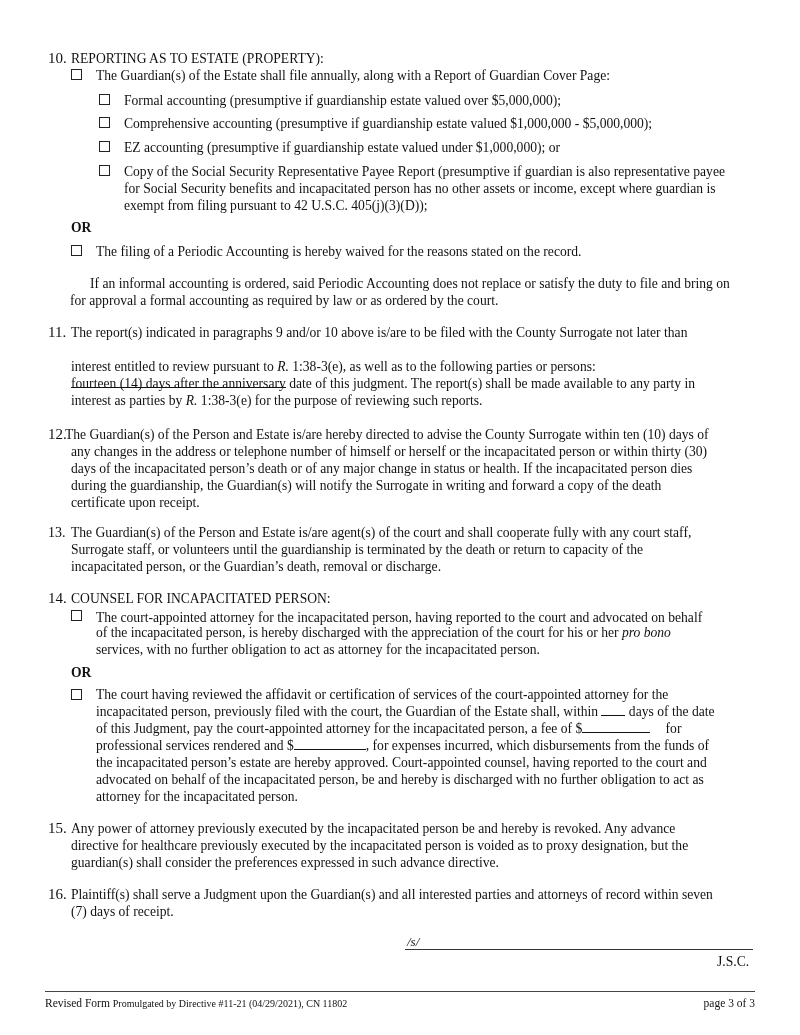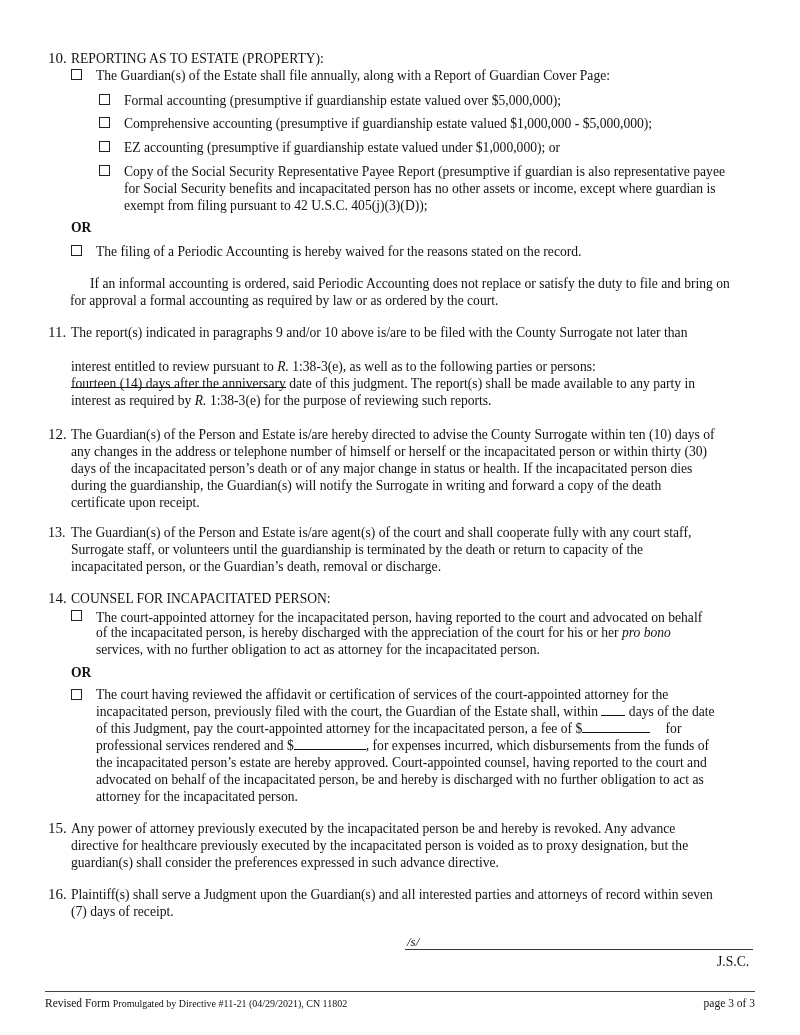--- a/index.html
+++ b/index.html
@@ -52,26 +52,26 @@
   <span class="abs" style="left:70px;top:275px;white-space:nowrap;margin-left:20px;">If an informal accounting is ordered, said Periodic Accounting does not replace or satisfy the duty to file and bring on</span>
   <span class="abs" style="left:70px;top:292px;white-space:nowrap;">for approval a formal accounting as required by law or as ordered by the court.</span>
 </div>
 
 <div>
   <span class="abs" style="left:48px;top:324px;font-size:15px;">11.</span>
   <span class="abs" style="left:71px;top:324px;white-space:nowrap;">The report(s) indicated in paragraphs 9 and/or 10 above is/are to be filed with the County Surrogate not later than</span>
   <span class="abs" style="left:71px;top:331px;white-space:nowrap;margin-top:44px;">fourteen (14) days after the anniversary date of this judgment.  The report(s) shall be made available to any party in</span>
   <span class="abs" style="left:71px;top:358px;white-space:nowrap;"><span>interest entitled to review pursuant to </span><i>R.</i><span> 1:38-3(e), as well as to the following parties or persons:</span></span>
   <span class="abs" style="left:71px;top:375px;white-space:nowrap;"><span class="blank" style="width:215px;"></span></span>
-  <span class="abs" style="left:71px;top:392px;white-space:nowrap;"><span>interest as required by </span><i>R.</i><span> 1:38-3(e) for the purpose of reviewing such reports.</span></span>
+  <span class="abs" style="left:71px;top:392px;white-space:nowrap;"><span>interest as parties by </span><i>R.</i><span> 1:38-3(e) for the purpose of reviewing such reports.</span></span>
 </div>
 
 <div>
   <span class="abs" style="left:48px;top:426px;font-size:15px;">12.</span>
-  <span class="abs" style="left:71px;top:426px;white-space:nowrap;text-align:center;">The Guardian(s) of the Person and Estate is/are hereby directed to advise the County Surrogate within ten (10) days of</span>
+  <span class="abs" style="left:65px;top:426px;white-space:nowrap;text-align:center;">The Guardian(s) of the Person and Estate is/are hereby directed to advise the County Surrogate within ten (10) days of</span>
   <span class="abs" style="left:71px;top:443px;white-space:nowrap;">any changes in the address or telephone number of himself or herself or the incapacitated person or within thirty (30)</span>
   <span class="abs" style="left:71px;top:460px;white-space:nowrap;">days of the incapacitated person’s death or of any major change in status or health.  If the incapacitated person dies</span>
   <span class="abs" style="left:71px;top:477px;white-space:nowrap;">during the guardianship, the Guardian(s) will notify the Surrogate in writing and forward a copy of the death</span>
   <span class="abs" style="left:71px;top:494px;white-space:nowrap;">certificate upon receipt.</span>
 </div>
 
 <div>
   <span class="abs" style="left:48px;top:524px;font-size:14px;">13.</span>
   <span class="abs" style="left:71px;top:524px;white-space:nowrap;">The Guardian(s) of the Person and Estate is/are agent(s) of the court and shall cooperate fully with any court staff,</span>
   <span class="abs" style="left:71px;top:541px;white-space:nowrap;">Surrogate staff, or volunteers until the guardianship is terminated by the death or return to capacity of the</span>

